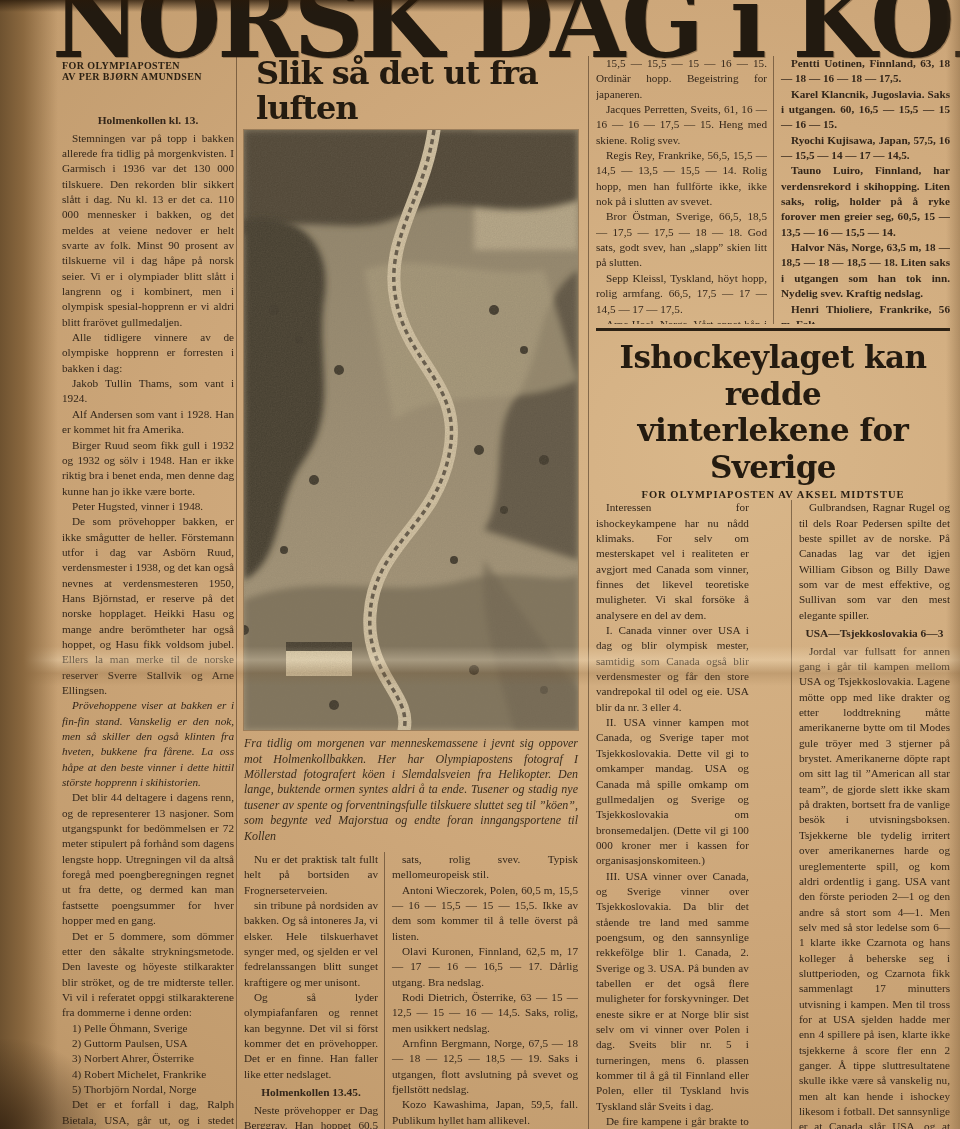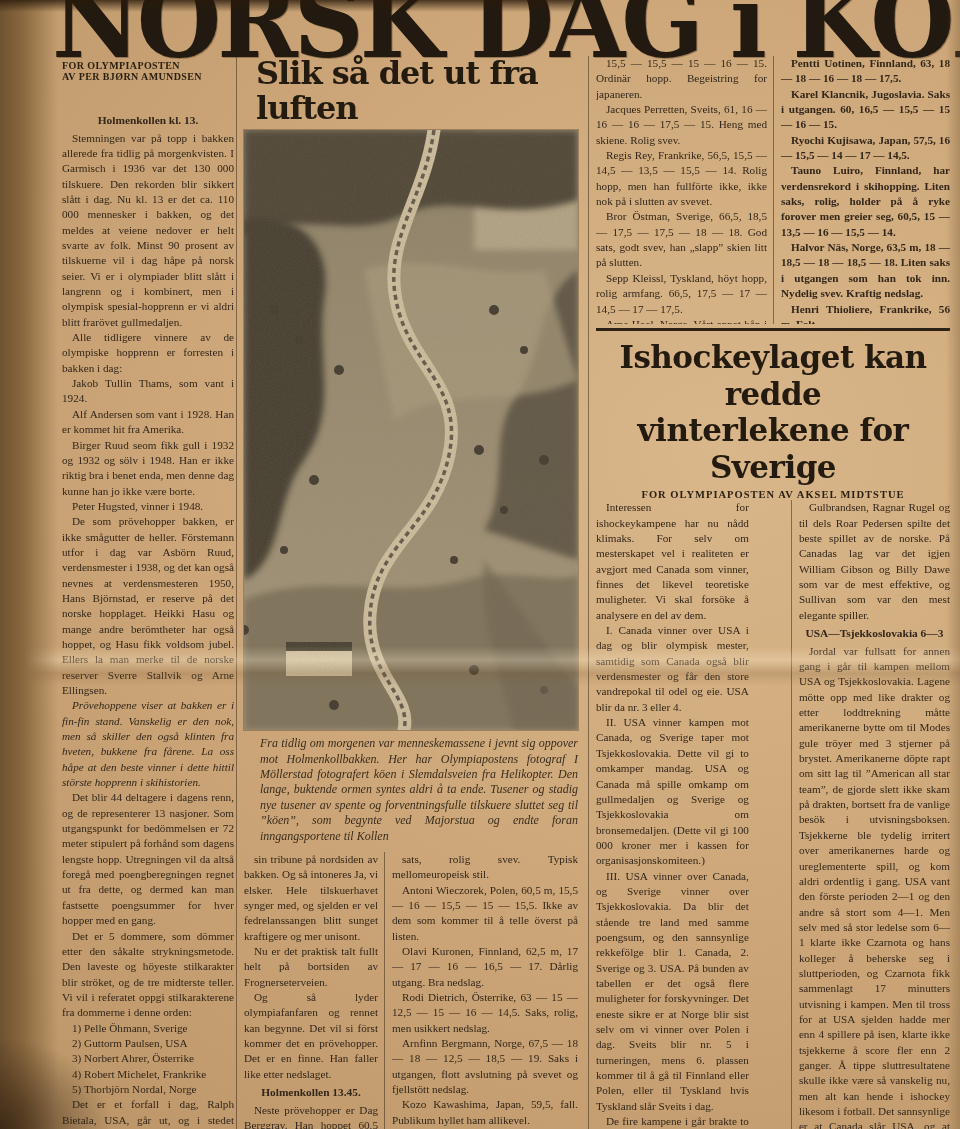--- a/index.html
+++ b/index.html
@@ -31,21 +31,21 @@
     font-weight:bold;font-size:10px;letter-spacing:.4px;color:#2b2013;}
   
   .left-col{position:absolute;left:62px;top:90px;width:172px;height:1039px;overflow:hidden;margin-top:20px;}
   
   .mid{position:absolute;left:244px;top:56px;width:334px;height:1073px;}
   .mid-rule{position:absolute;left:236px;top:56px;bottom:0;width:1px;background:rgba(50,32,16,.5);}
   .photo-head{margin:0 0 4px 12px;font-family:"DejaVu Serif","Liberation Serif",serif;
     font-weight:bold;font-size:32px;line-height:1.1;color:#241b10;letter-spacing:-1px;}
   .photo{width:334px;height:600px;overflow:hidden;filter:sepia(.35) contrast(.95) brightness(.97);
     outline:1px solid rgba(60,40,20,.35);}
-  .caption{margin:6px 0 0 16px;font-style:italic;font-size:12px;line-height:1.28;text-align:justify;color:#3a2c1c;}
+  .caption{margin:6px 0 0 0;font-style:italic;font-size:12px;line-height:1.28;text-align:justify;color:#3a2c1c;}
   .mid-cols{display:flex;margin-top:8px;height:287px;overflow:hidden;}
   .mcolA{width:134px;flex:none;padding-right:6px;}
   .mcolB{flex:1;border-left:1px solid rgba(50,32,16,.5);padding-left:7px;}
   
   .right{position:absolute;left:596px;top:56px;width:354px;bottom:0;display:flex;flex-direction:column;}
   .right-rule{position:absolute;left:588px;top:56px;bottom:0;width:1px;background:rgba(50,32,16,.5);}
   .results{display:flex;height:268px;overflow:hidden;flex:none;}
   .rcol{width:50%;box-sizing:border-box;padding-right:6px;}
   .rcol+.rcol{border-left:1px solid rgba(50,32,16,.5);padding-left:7px;padding-right:0;font-weight:bold;}
   .hrule{flex:none;height:3px;background:#2c2114;margin:4px 0 6px 0;}
@@ -137,22 +137,22 @@
             <circle cx="230" cy="540" r="5"></circle>
             <circle cx="300" cy="560" r="4"></circle>
         </g>
         <path d="M240,430 L334,560 L334,600 L270,600 C250,530 235,480 240,430 Z" fill="#6b5f4c" opacity=".65" filter="url(#soft)"></path>
         <rect width="334" height="600" filter="url(#grain)" opacity=".3"></rect>
       </svg>
     </div>
     <p class="caption">Fra tidlig om morgenen var menneskemassene i jevnt sig oppover mot Holmenkollbakken. Her har Olympiapostens fotograf I Möllerstad fotografert köen i Slemdalsveien fra Helikopter. Den lange, buktende ormen syntes aldri å ta ende. Tusener og stadig nye tusener av spente og forventningsfulle tilskuere sluttet seg til ”köen”, som begynte ved Majorstua og endte foran inngangsportene til Kollen</p>
     <div class="mid-cols">
       <div class="mcolA body">
+          <p class="para">Nu er det praktisk talt fullt helt på bortsiden av Frognerseterveien.</p>
           <p class="para">sin tribune på nordsiden av bakken. Og så intoneres Ja, vi elsker. Hele tilskuerhavet synger med, og sjelden er vel fedrelanssangen blitt sunget kraftigere og mer unisont.</p>
-          <p class="para">Nu er det praktisk talt fullt helt på bortsiden av Frognerseterveien.</p>
           <p class="para">Og så lyder olympiafanfaren og rennet kan begynne. Det vil si först kommer det en prövehopper. Det er en finne. Han faller like etter nedslaget.</p>
           <h4 class="subhead">Holmenkollen 13.45.</h4>
           <p class="para">Neste prövehopper er Dag Berggrav. Han hoppet 60.5 meter. Neste prövehopper er Hans Jacob Hånes. Han hoppet 60.5 meter. Neste prövehopper var unge Reidar Otto Ullevålseter. Han fikk samme lengde, 60.5 meter. Så prövehopper Sigurd Haraldsen. Han hadde 61.5 meter. Neste prövehopper Christian Mohn hadde 63.5 meter.</p>
         </div>
       <div class="mcolB body">
           <p class="para">sats, rolig svev. Typisk mellomeuropeisk stil.</p>
           <p class="para">Antoni Wieczorek, Polen, 60,5 m, 15,5 — 16 — 15,5 — 15 — 15,5. Ikke av dem som kommer til å telle överst på listen.</p>
           <p class="para">Olavi Kuronen, Finnland, 62,5 m, 17 — 17 — 16 — 16,5 — 17. Dårlig utgang. Bra nedslag.</p>
           <p class="para">Rodi Dietrich, Österrike, 63 — 15 — 12,5 — 15 — 16 — 14,5. Saks, rolig, men usikkert nedslag.</p>
           <p class="para">Arnfinn Bergmann, Norge, 67,5 — 18 — 18 — 12,5 — 18,5 — 19. Saks i utgangen, flott avslutning på svevet og fjellstött nedslag.</p>

